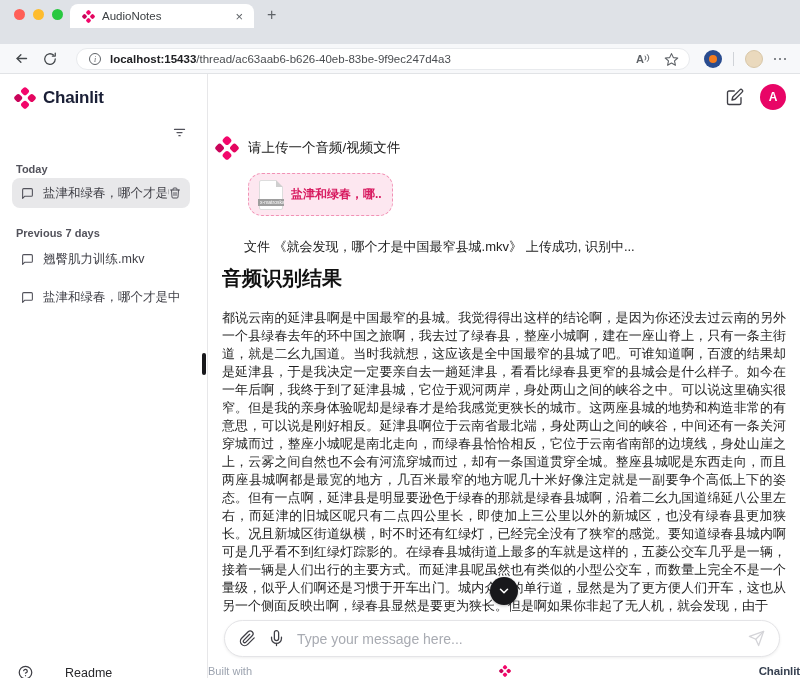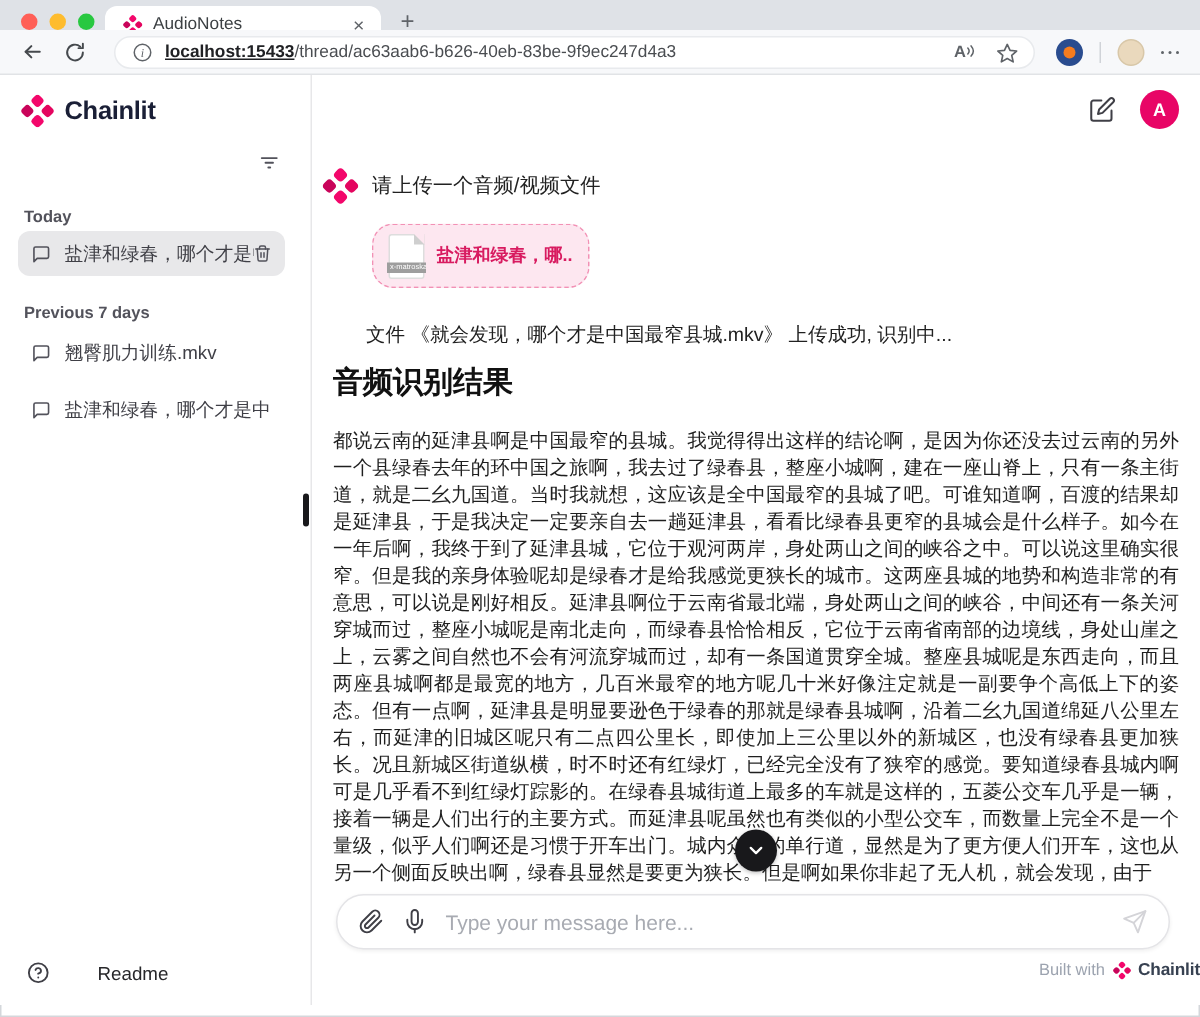--- a/index.html
+++ b/index.html
@@ -1,35 +1,35 @@
 <!DOCTYPE html>
 <html><head>
 <meta charset="utf-8">
 <style>
   * { margin:0; padding:0; box-sizing:border-box; }
   html,body { width:800px; height:678px; }
   body { font-family:"Liberation Sans","DejaVu Sans",sans-serif; background:#fff; overflow:hidden; }
   .window { position:relative; width:800px; height:678px; background:#fff; outline:1px solid #D4D7DB; outline-offset:-1px; }
 
   
-  .tabstrip { position:relative; height:20px; background:#DFE2E7; }
+  .tabstrip { position:relative; height:44px; background:#DFE2E7; }
   .lights { position:absolute; left:14px; top:9px; display:flex; gap:8px; }
   .light { width:11px; height:11px; border-radius:50%; }
   .light.r{background:#FF5F57;} .light.y{background:#FEBC2E;} .light.g{background:#28C840;}
   .tab { position:absolute; left:70px; top:4px; width:184px; height:24px; background:#fff; border-radius:8px 8px 0 0; display:flex; align-items:center; padding:0 8px 0 12px; }
   .tab-title { flex:1; font-size:11.5px; color:#3C4043; margin-left:7px; white-space:nowrap; overflow:hidden; }
   .tab-close { font-size:13px; color:#5F6368; line-height:1; padding:1px 3px; }
   .newtab { position:absolute; left:262px; top:5px; font-size:16px; color:#5F6368; padding:1px 5px; }
 
   .toolbar { position:relative; height:30px; background:#F7F8FA; border-bottom:1px solid #E1E3E6; display:flex; align-items:center; }
   .nav-ic { color:#45494D; margin-left:14px; display:flex; align-items:center; }
   .urlbar { position:absolute; left:76px; top:4px; width:614px; height:22px; background:#fff; border:1px solid #E8EAED; border-radius:12px; display:flex; align-items:center; padding:0 10px 0 12px; }
   .info-ic { width:12px; height:12px; border:1px solid #5F6368; border-radius:50%; color:#5F6368; font-size:8px; font-style:italic; font-family:"Liberation Serif",serif; display:flex; align-items:center; justify-content:center; flex:none; }
   .url { margin-left:9px; font-size:11.5px; white-space:nowrap; overflow:hidden; }
-  .url .host { color:#202124; font-weight:700;text-decoration:underline; }
+  .url .host { color:#202124; font-weight:700; }
   .url .path { color:#4A4D51; }
   .url-right { margin-left:auto; display:flex; align-items:center; gap:14px; color:#5F6368; }
   .ra { display:flex; align-items:flex-start; font-size:11px; color:#5F6368; font-weight:600; }
   .tool-after { position:absolute; display:flex; align-items:center; top:0; height:30px; right:14px; gap:11px; }
   .pavatar { width:18px; height:18px; border-radius:50%; position:relative; }
   .pavatar.p1 { background:#2A4C8F; }
   .pavatar.p1 span { position:absolute; left:5px; top:5px; width:8px; height:8px; border-radius:50%; background:#F57C1F; }
   .pavatar.p2 { background:#EAD9BD; border:1px solid #D8C7A8; }
   .vsep { width:1px; height:14px; background:#D0D3D8; }
   .dots { display:flex; gap:2.5px; }
@@ -71,21 +71,21 @@
   .result-body { position:absolute; left:14px; top:235px; width:564px; font-size:13px; line-height:18px; color:#1F1F1F; text-align:justify; letter-spacing:0; }
 
   .scroll-btn { position:absolute; left:50%; top:503px; transform:translateX(-50%); width:28px; height:28px; border-radius:50%; background:#18181B; display:flex; align-items:center; justify-content:center; z-index:4; box-shadow:0 1px 3px rgba(0,0,0,.25); }
 
   .composer { position:absolute; left:16px; right:20px; top:546px; height:37px; background:#fff; border:1px solid #E4E4E7; border-radius:19px; box-shadow:0 1px 3px rgba(0,0,0,.07); display:flex; align-items:center; padding:13px 14px; gap:12px; z-index:3; }
   .composer input { flex:1; border:none; outline:none; font-size:14px; color:#3F3F46; background:transparent; font-family:inherit; }
   .composer input::placeholder { color:#A8ABB2; }
   .comp-ic { color:#3F3F46; display:flex; flex:none; }
   .send-ic { color:#D4D4D8; display:flex; flex:none; }
 
-  .builtwith { position:absolute; left:0; right:0; top:591px; display:flex; align-items:center; justify-content:flex-end; gap:5px; }
+  .builtwith { position:absolute; left:0; right:0; top:591px; display:flex; align-items:center; justify-content:space-between; gap:5px; }
   .builtwith .bw { font-size:11px; color:#9CA3AF; }
   .builtwith .bw-brand { font-size:11.5px; font-weight:800; color:#374151; letter-spacing:-0.1px; }
 
   svg.ic { display:block; }
 </style>
 </head>
 <body>
 
 <svg width="0" height="0" style="position:absolute">
   <defs>

